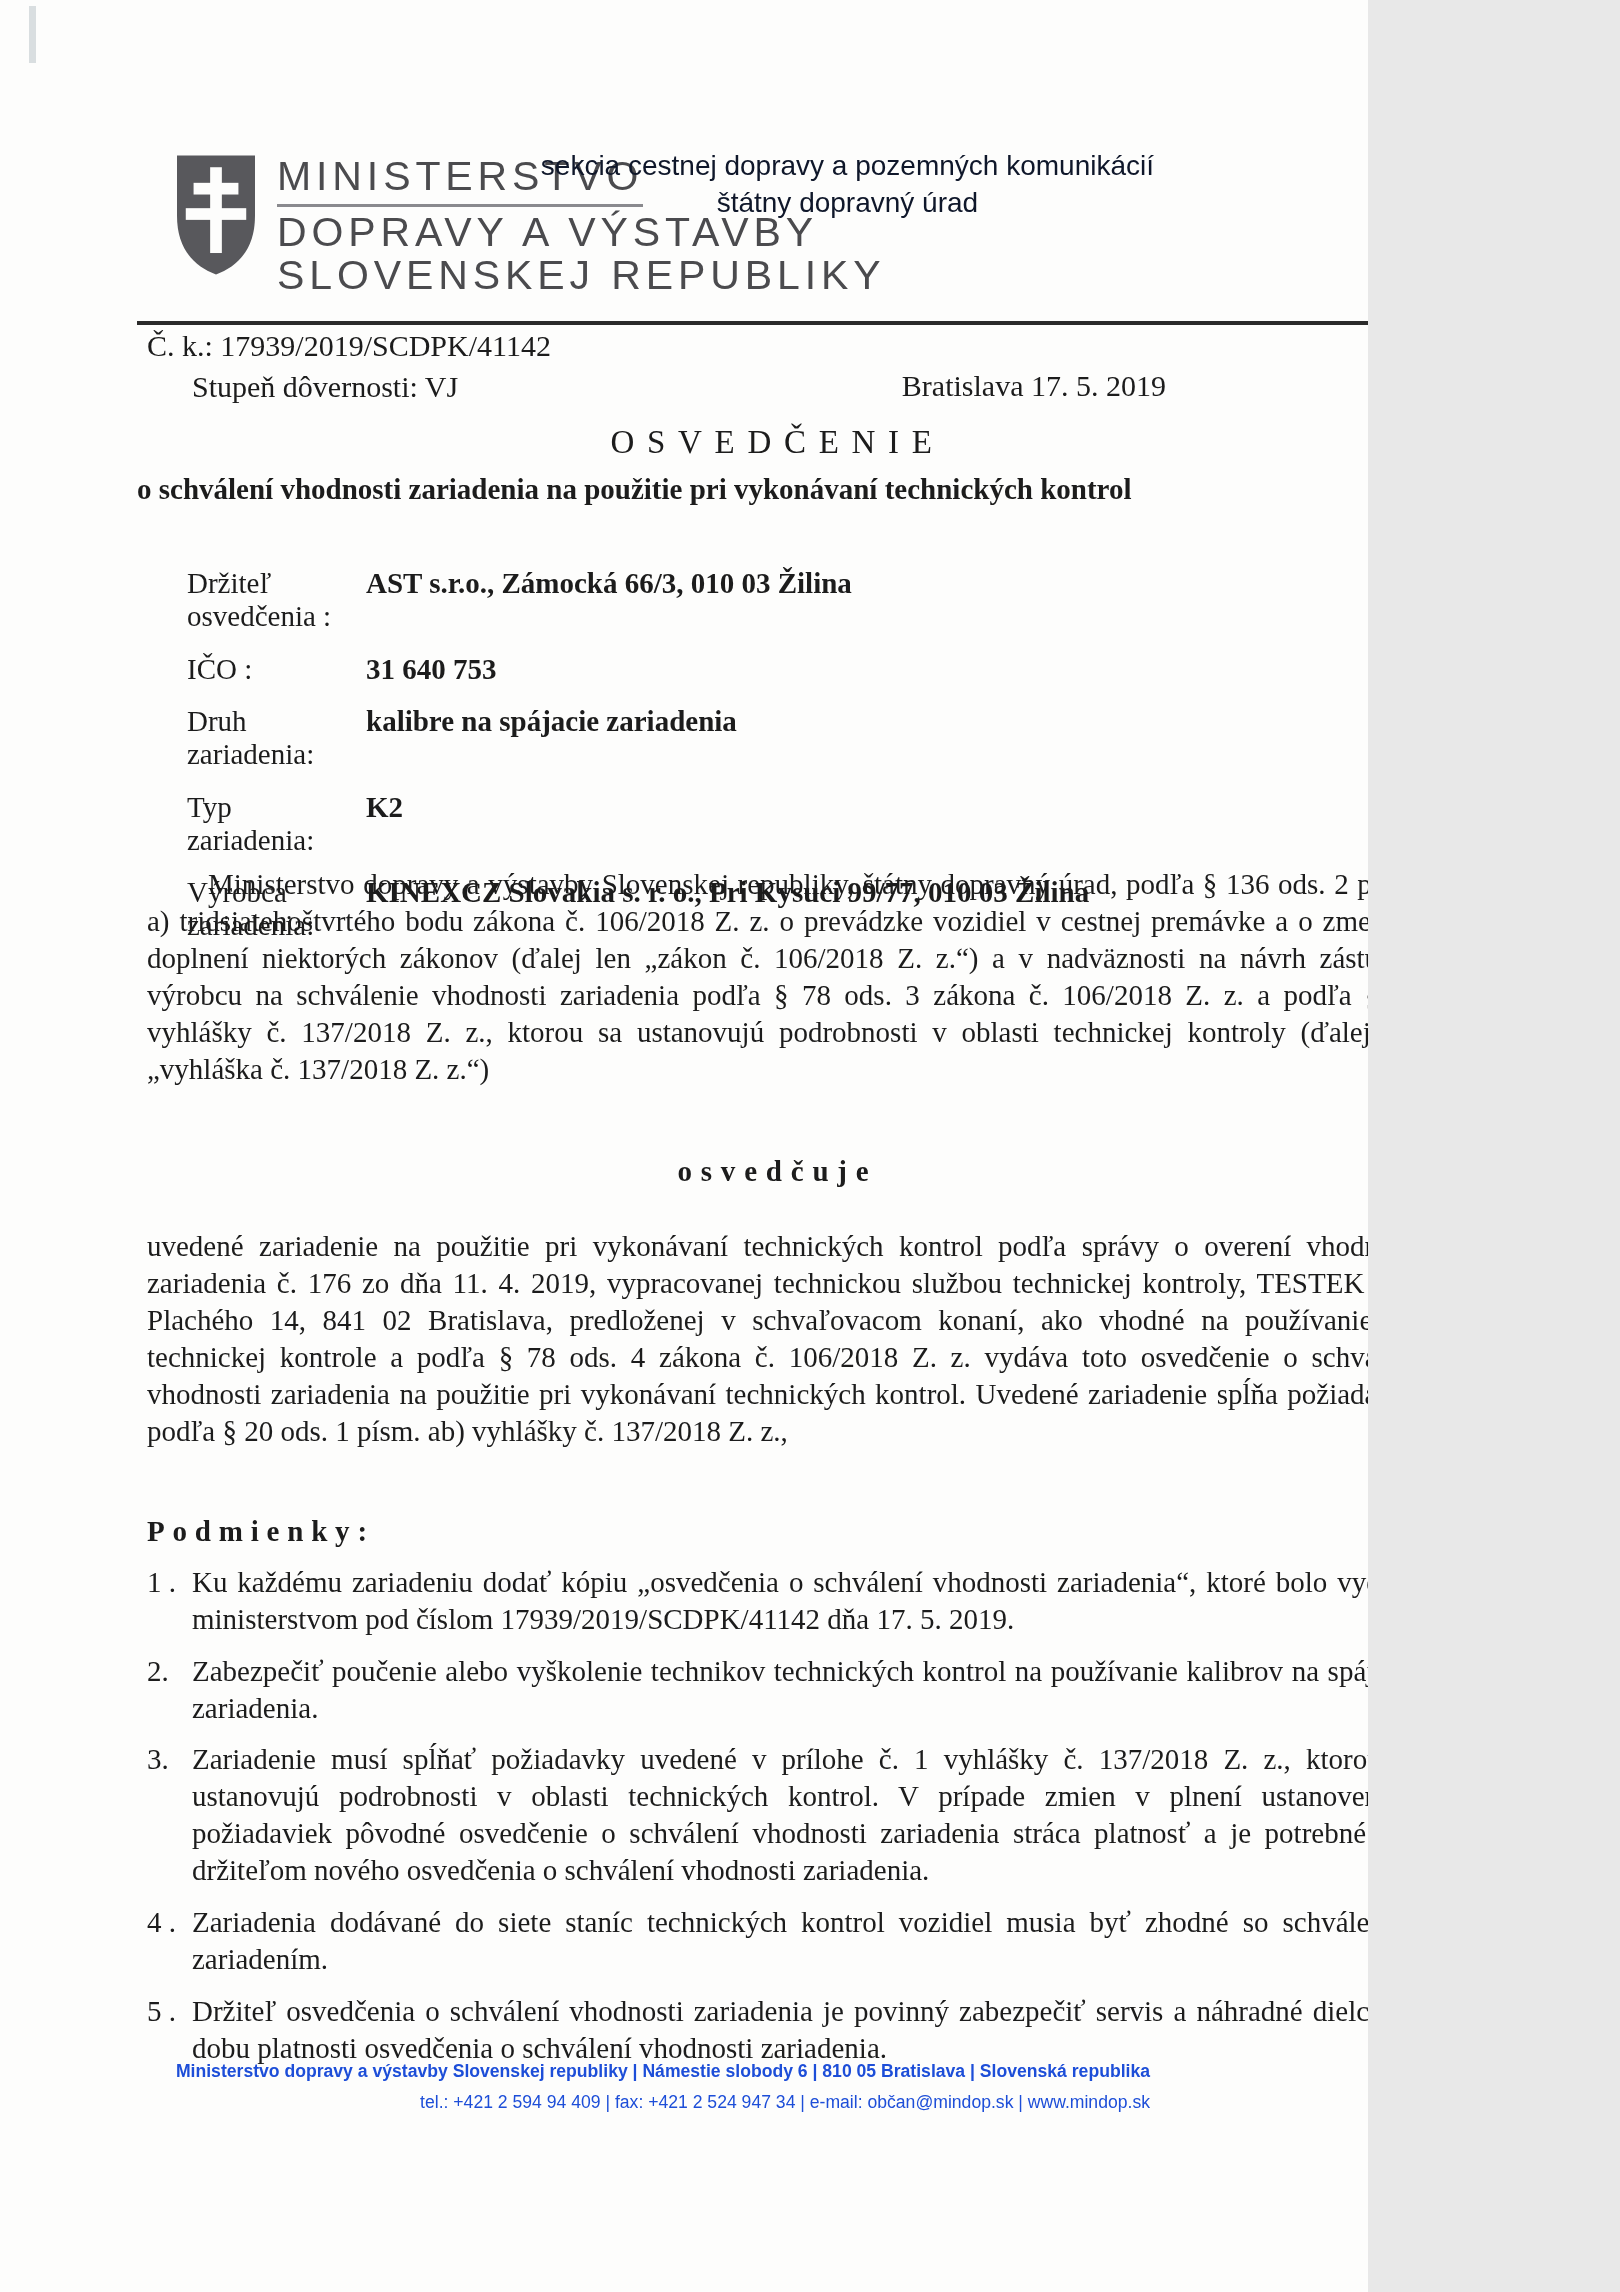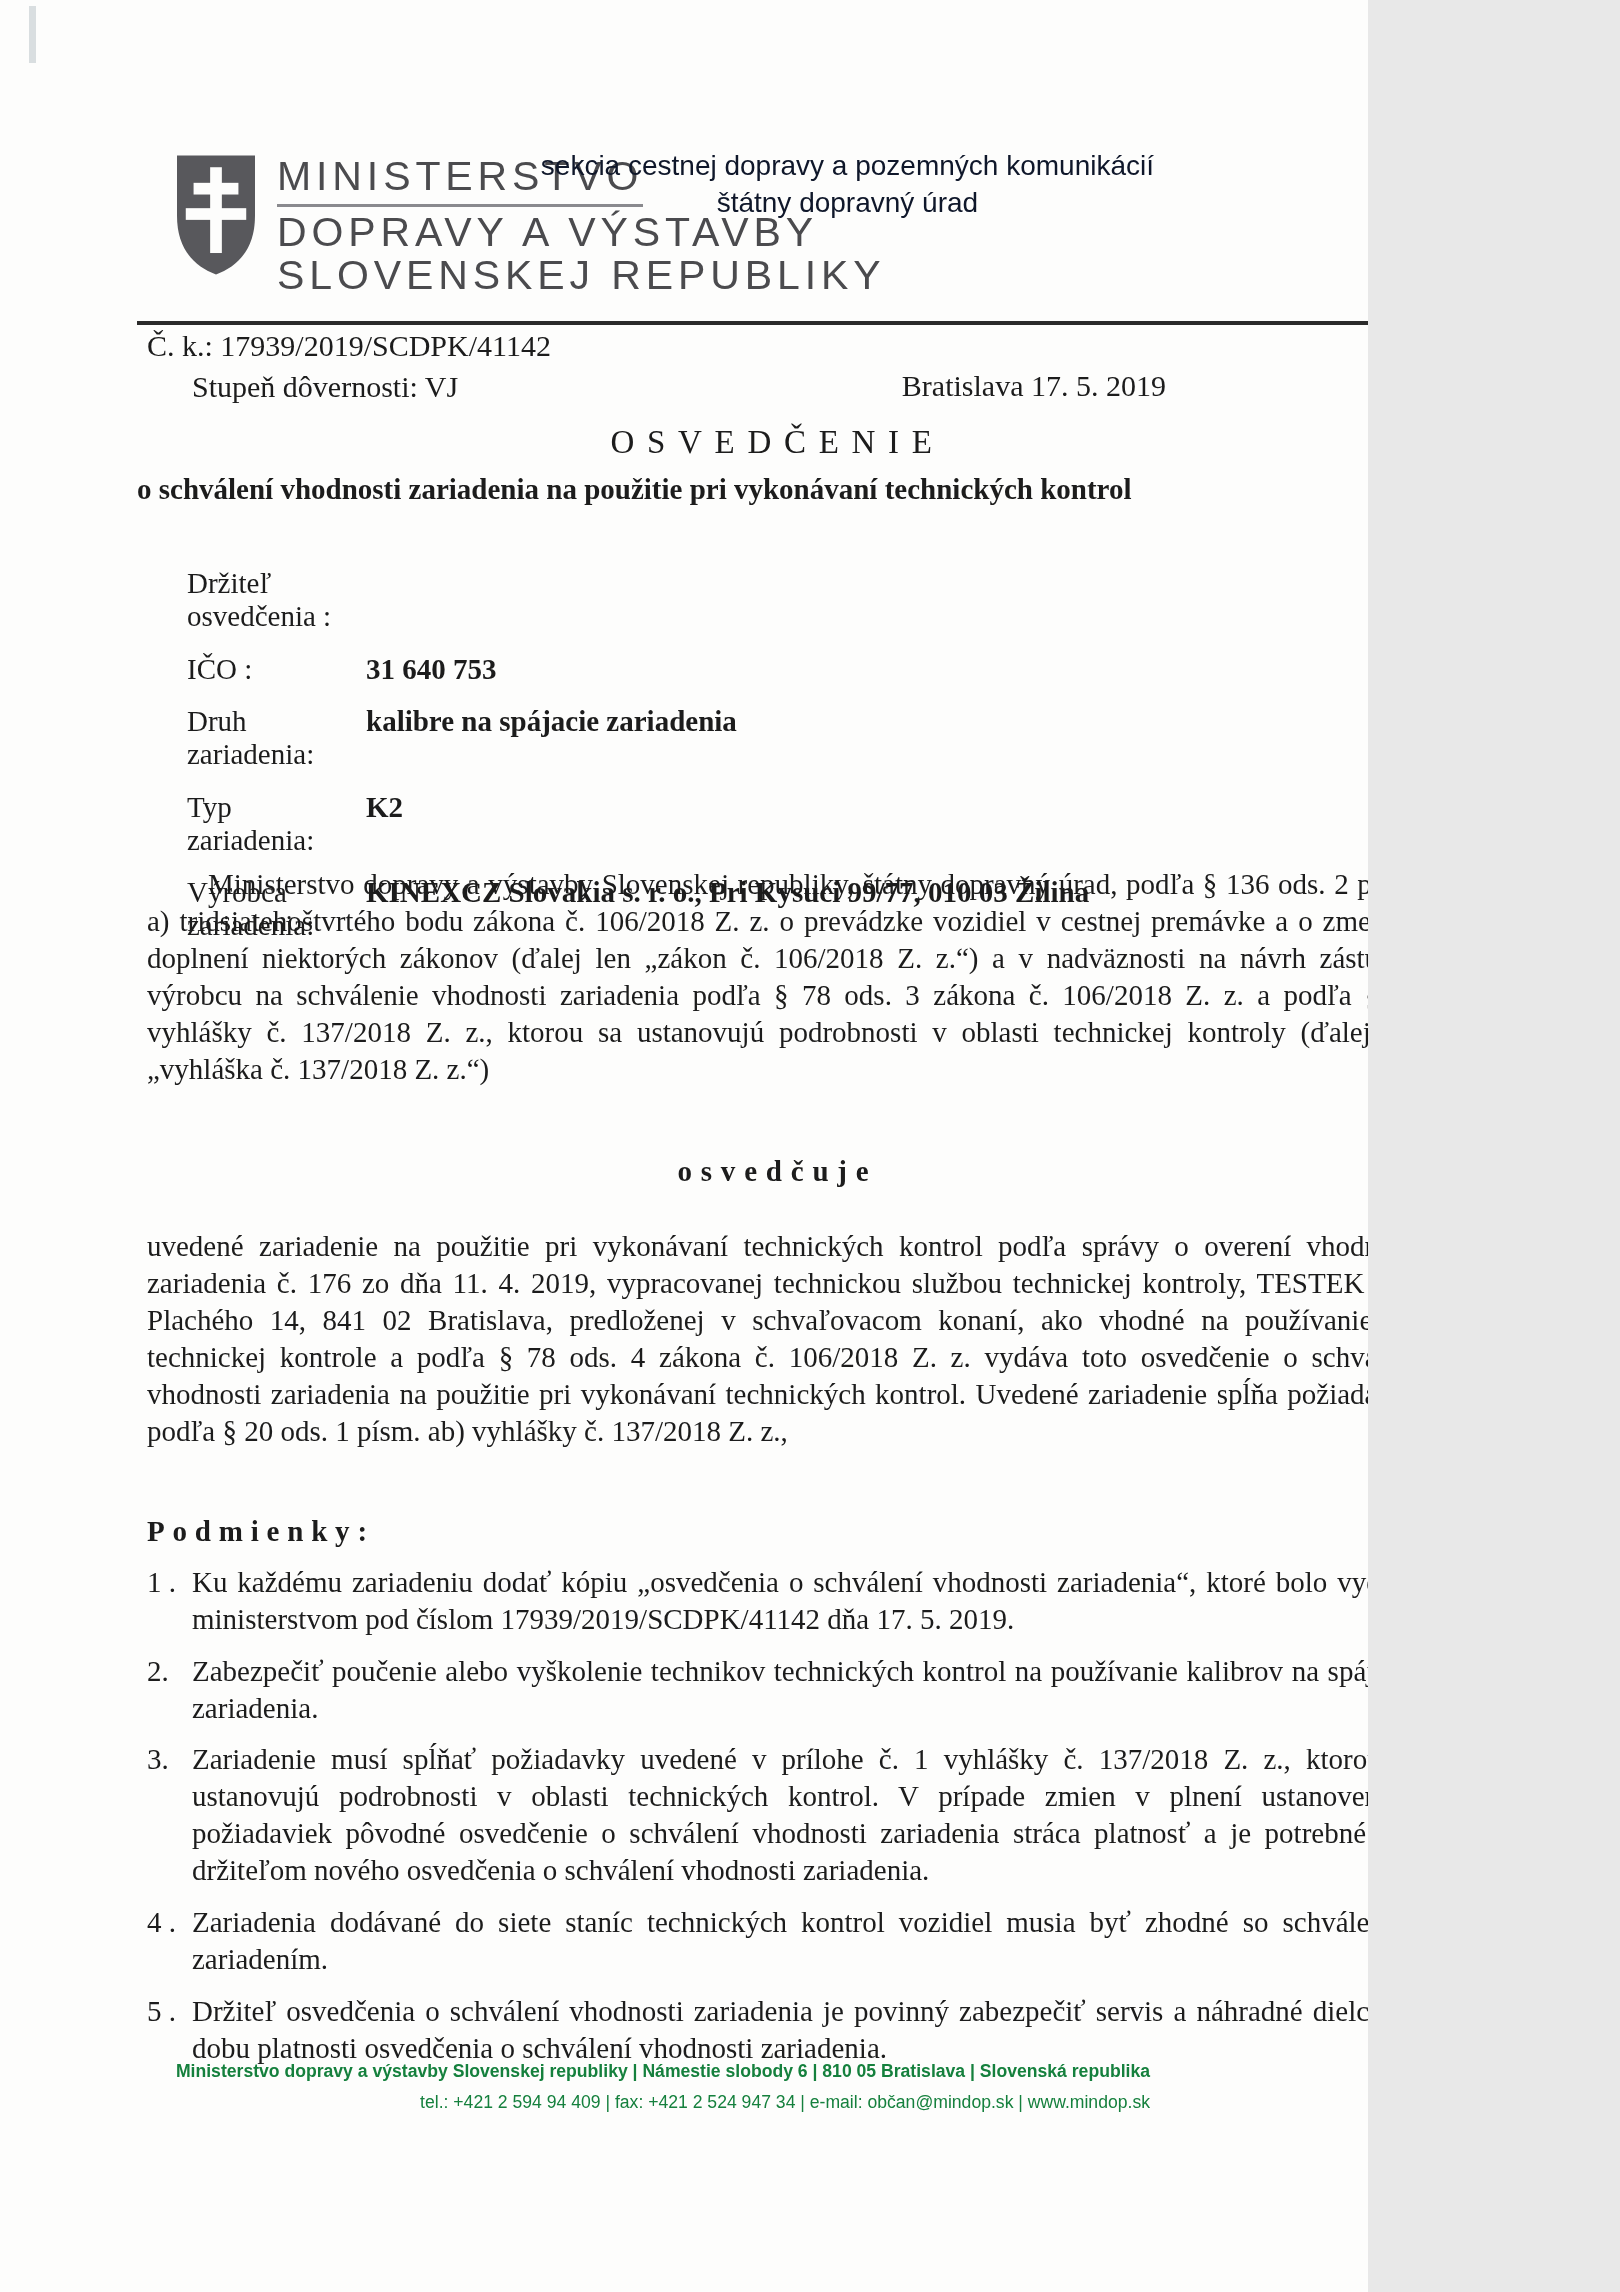--- a/index.html
+++ b/index.html
@@ -67,21 +67,21 @@
     font-size:29px;font-weight:bold;letter-spacing:7.8px;
   }
   .conds{position:absolute;left:147px;top:1564px;width:1274px;font-size:29px;line-height:37px;}
   .citem{display:flex;margin-bottom:14.7px;}
   .cnum{flex:0 0 45px;}
   .ctext{flex:1;text-align:justify;}
 
   
   .footer{
     position:absolute;right:218px;top:2056px;text-align:right;
-    font-family:"Liberation Sans", sans-serif;color:#15803d;
+    font-family:"Liberation Sans", sans-serif;color:#1d4ed8;
     font-size:17.6px;line-height:31px;
   }
   .footer .f1{font-weight:bold;}
   .edge-bar{position:absolute;left:1408px;top:2060px;width:8.8px;height:170px;background:#5d5d60;}
 </style>
 </head>
 <body>
 
 <div class="paper">
 
@@ -110,20 +110,21 @@
   <div class="ck">Č. k.: 17939/2019/SCDPK/41142</div>
   <div class="place-date">Bratislava 17. 5. 2019</div>
   <div class="conf">Stupeň dôvernosti: VJ</div>
 
   <div class="title">OSVEDČENIE</div>
   <div class="subtitle">o schválení vhodnosti zariadenia na použitie pri vykonávaní technických kontrol</div>
 
   <div class="fields">
     <div class="frow">
       <span class="lab">Držiteľ osvedčenia :</span>
+      <span class="val">AST s.r.o., Zámocká 66/3, 010 03 Žilina</span>
     </div>
     <div class="frow">
       <span class="lab">IČO :</span>
       <span class="val">31 640 753</span>
     </div>
     <div class="frow">
       <span class="lab">Druh zariadenia:</span>
       <span class="val">kalibre na spájacie zariadenia</span>
     </div>
     <div class="frow">

